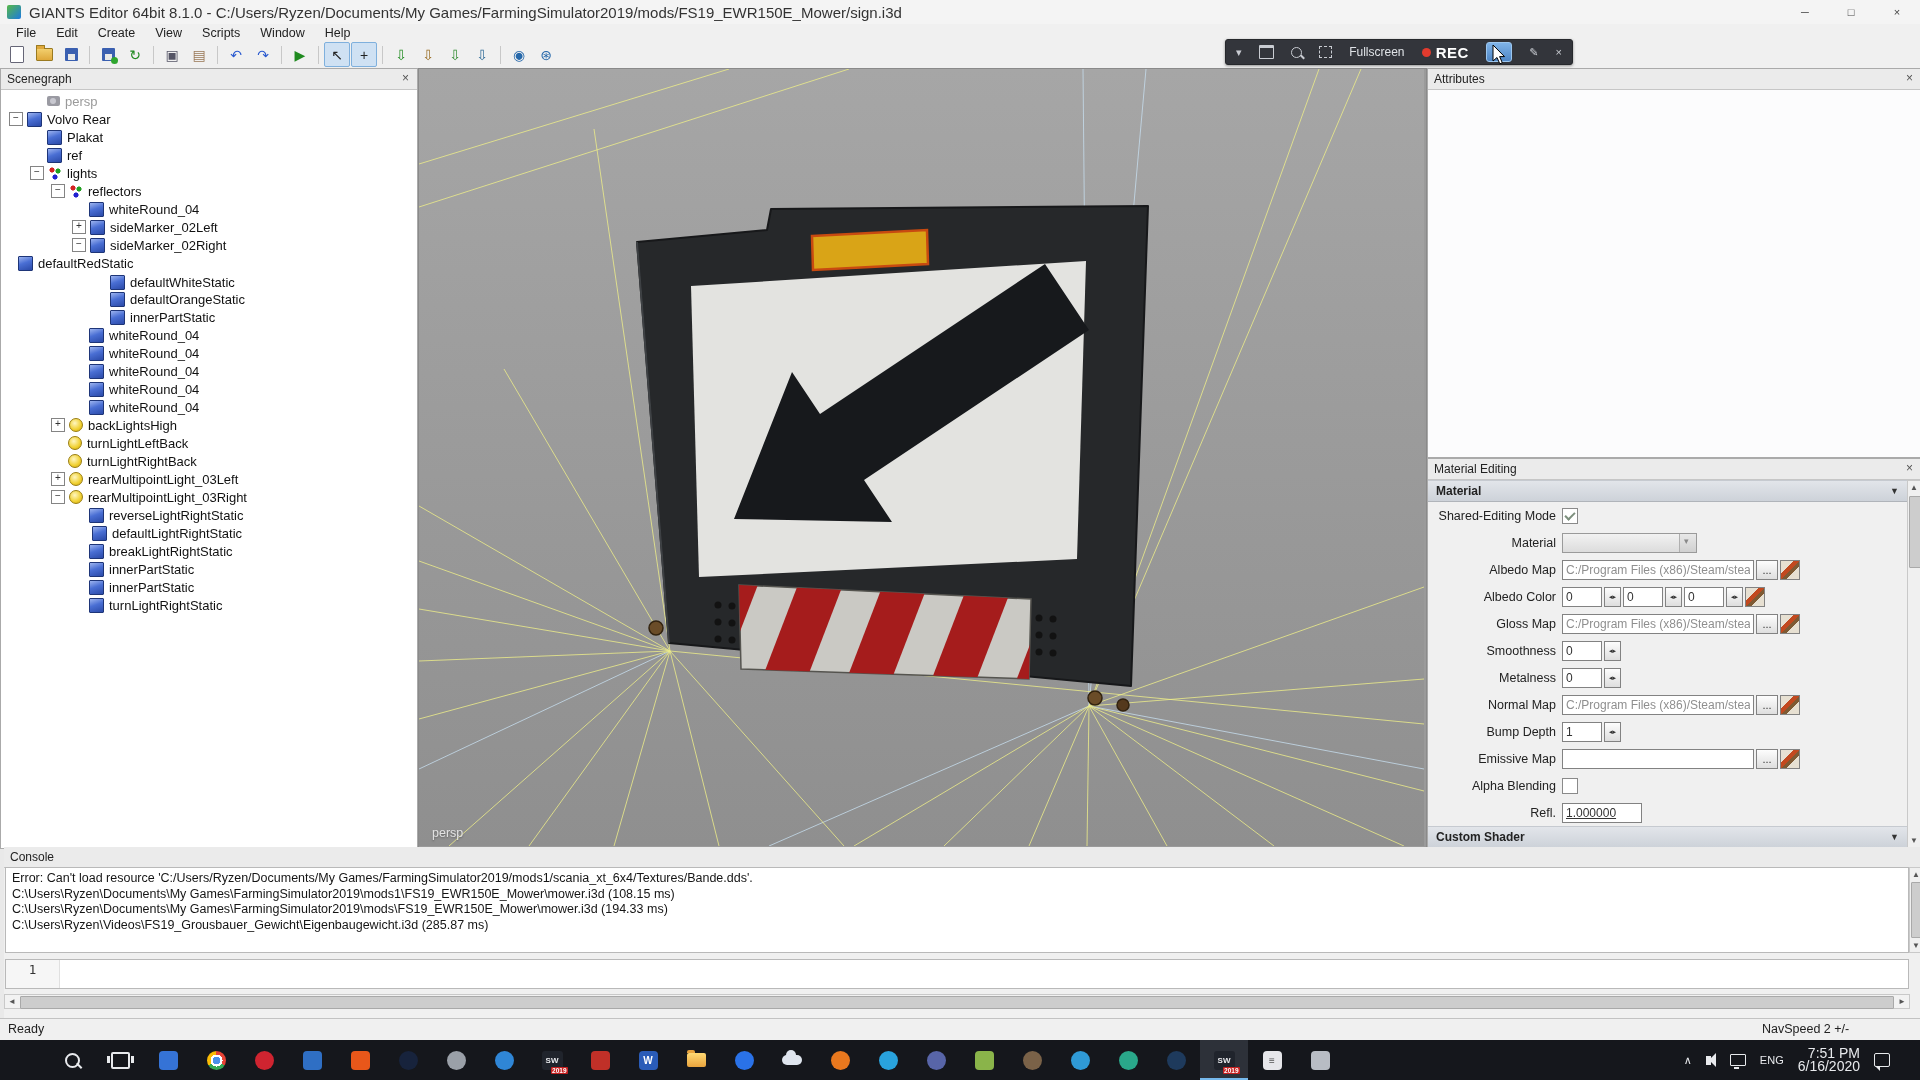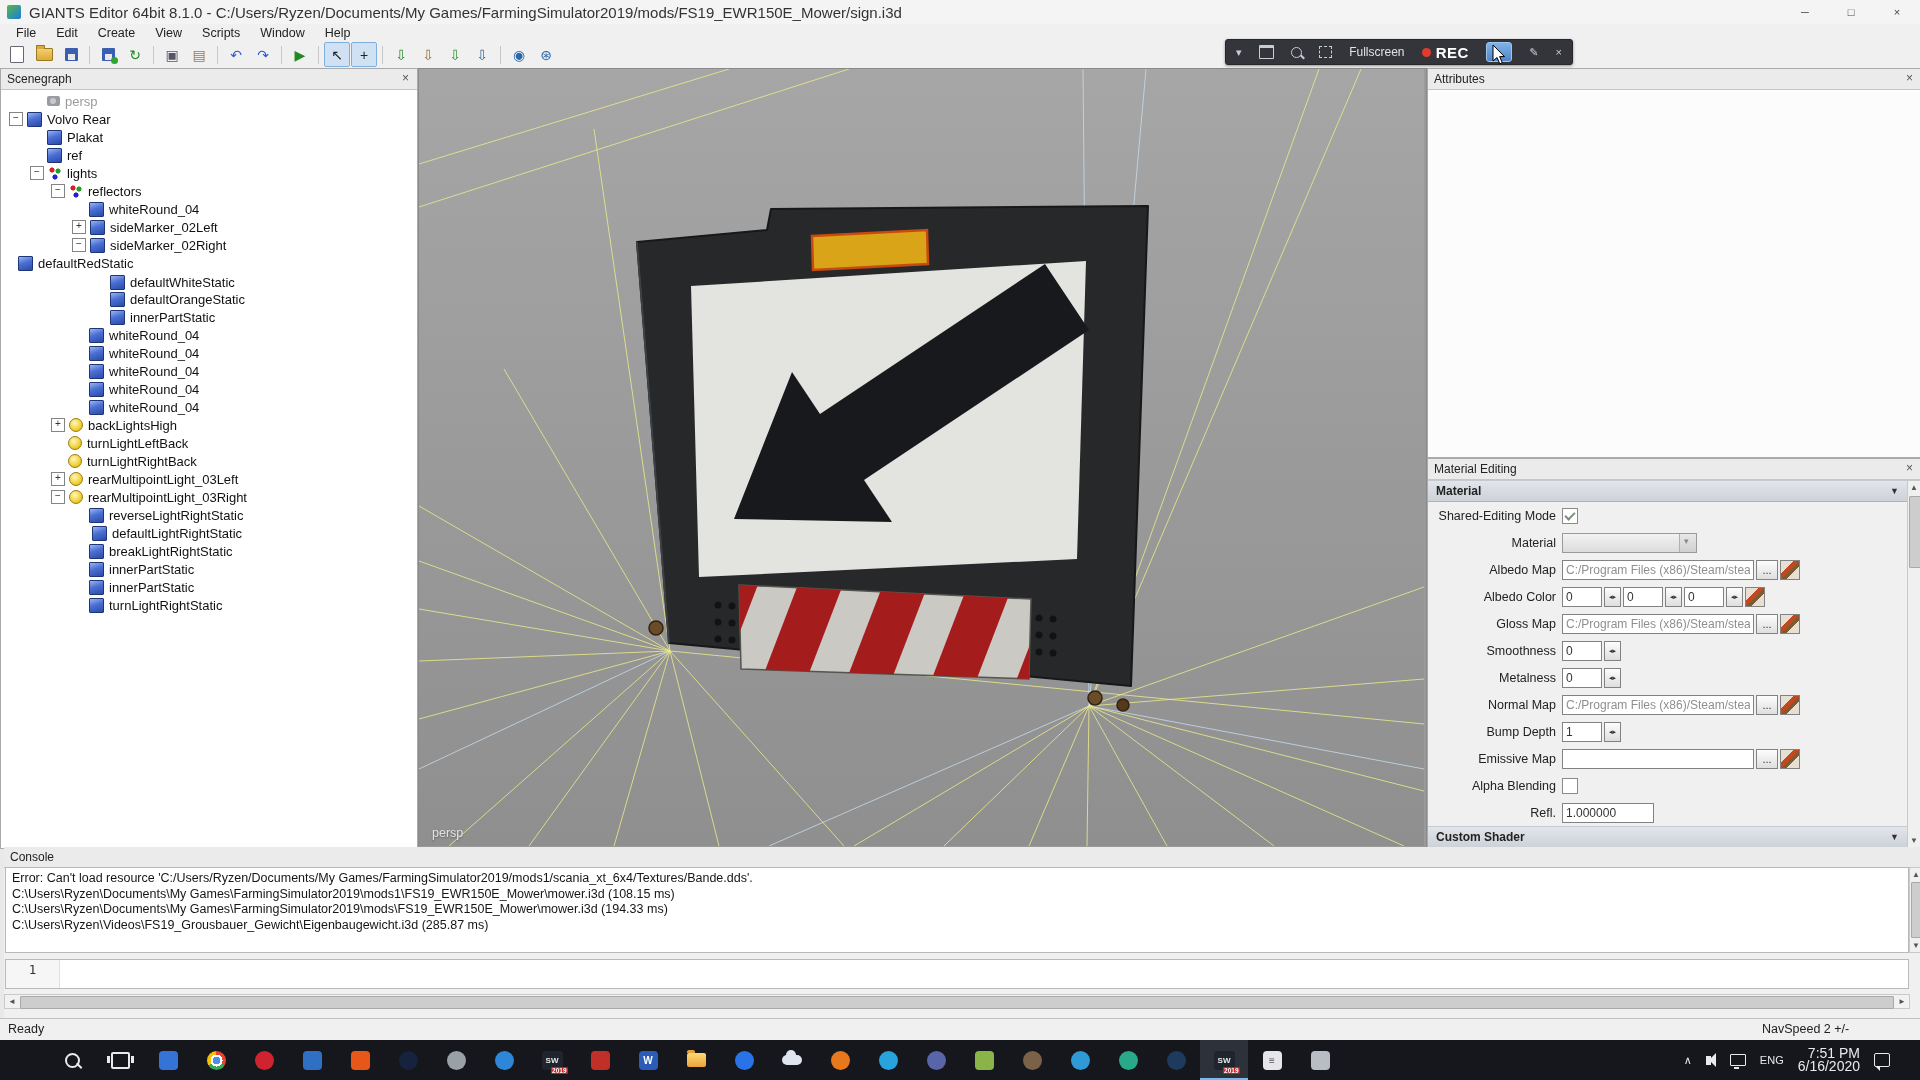--- a/index.html
+++ b/index.html
@@ -619,21 +619,21 @@
           </div>
           <div class="mrow">
             <span class="mlabel">Alpha Blending</span>
             <span class="mctr">
               <span class="cbox"><span class="cmark"></span></span>
             </span>
           </div>
           <div class="mrow">
             <span class="mlabel">Refl.</span>
             <span class="mctr">
-              <input class="mtext" readonly="" value="1.000000" style="width: 92px;">
+              <input class="mtext" readonly="" value="1.000000" style="width: 80px; text-decoration: underline;">
             </span>
           </div>
         </div>
       <div class="secbar">
         <span>Custom Shader</span>
         <span class="secarrow"></span>
       </div>
     </div>
     <div id="mescroll" class="vscroll">
       <span class="sarrow sa-up"></span>

